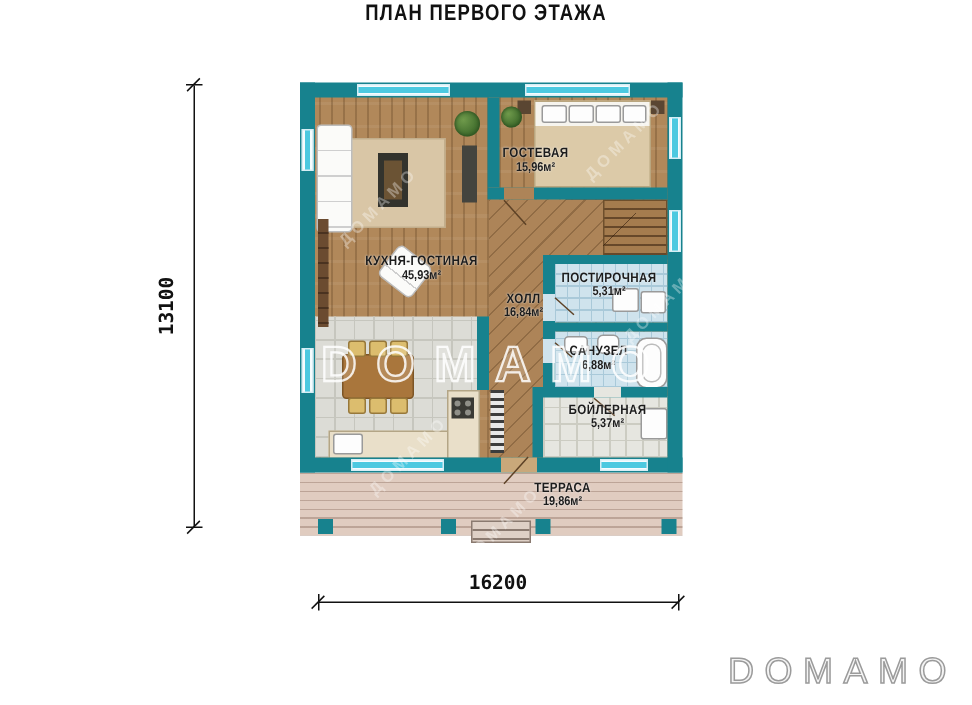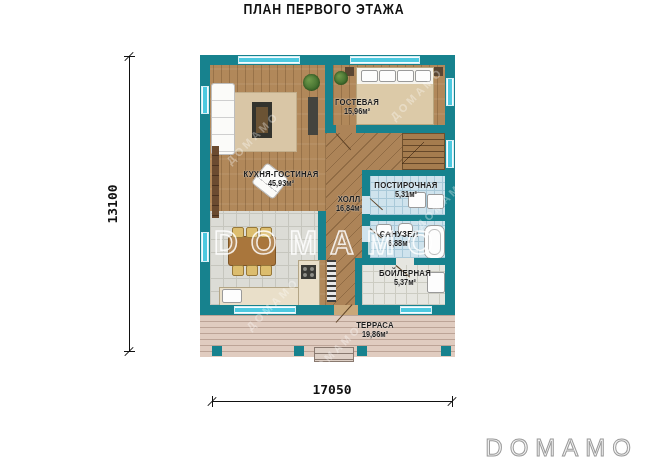--- a/index.html
+++ b/index.html
@@ -222,17 +222,17 @@
     <div class="abs dimline" style="left:123px;top:56px;width:12px;height:1px;transform:rotate(-45deg);"></div>
     <div class="abs dimline" style="left:123px;top:351px;width:12px;height:1px;transform:rotate(-45deg);"></div>
     <div class="abs dim-label" style="left:112px;top:204px;transform:translate(-50%,-50%) rotate(-90deg);">13100</div>
   </div>
   <div class="abs">
     <div class="abs dimline" style="left:212px;top:401px;width:240px;height:1px;"></div>
     <div class="abs dimline" style="left:212px;top:396px;width:1px;height:11px;"></div>
     <div class="abs dimline" style="left:452px;top:396px;width:1px;height:11px;"></div>
     <div class="abs dimline" style="left:206px;top:401px;width:12px;height:1px;transform:rotate(-45deg);"></div>
     <div class="abs dimline" style="left:446px;top:401px;width:12px;height:1px;transform:rotate(-45deg);"></div>
-    <div class="abs dim-label" style="left:332px;top:389px;transform:translate(-50%,-50%);">17050</div>
+    <div class="abs dim-label" style="left:332px;top:389px;transform:translate(-50%,-50%);">16200</div>
   </div>
 
   <div class="abs" id="brand-logo">DOMAMO</div>
 </div>
 
 </body></html>

